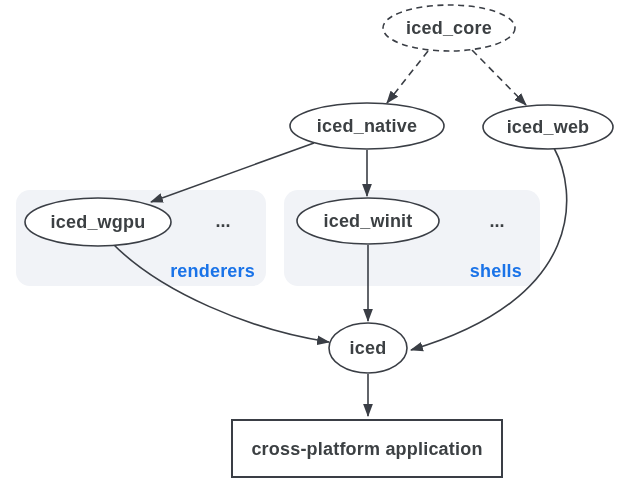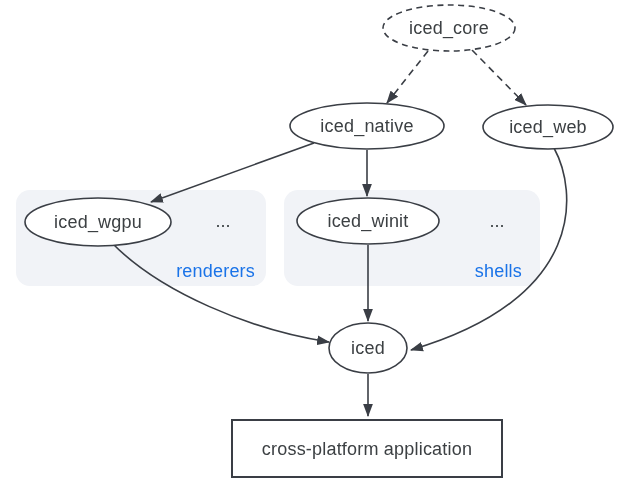--- a/index.html
+++ b/index.html
@@ -6,20 +6,21 @@
     margin: 0;
     padding: 0;
     background: #ffffff;
   }
   .canvas {
     position: relative;
     width: 621px;
     height: 483px;
     background: #ffffff;
     font-family: "Liberation Sans", sans-serif;
+    font-weight: bold;
   }
   svg { display: block; }
 
   .group-box {
     fill: #f1f3f7;
     stroke: none;
   }
   .node-ellipse {
     fill: #ffffff;
     stroke: #3a3e45;

